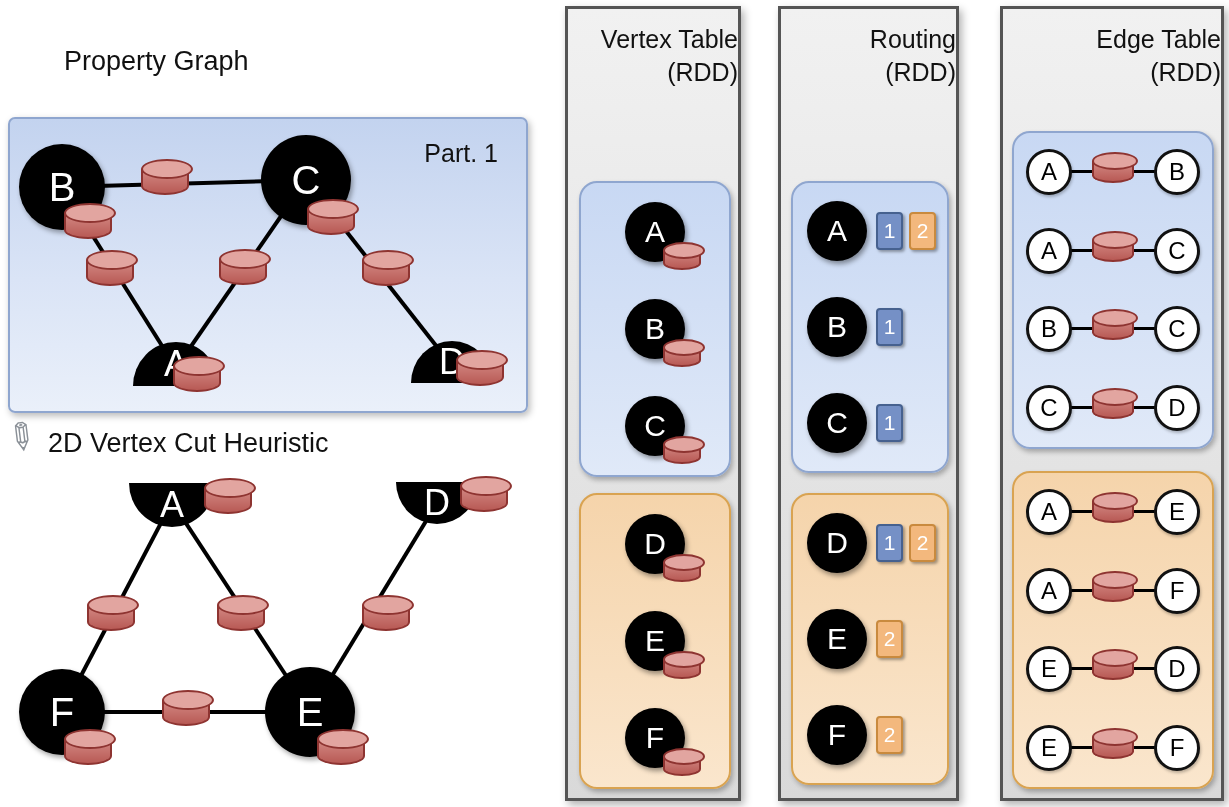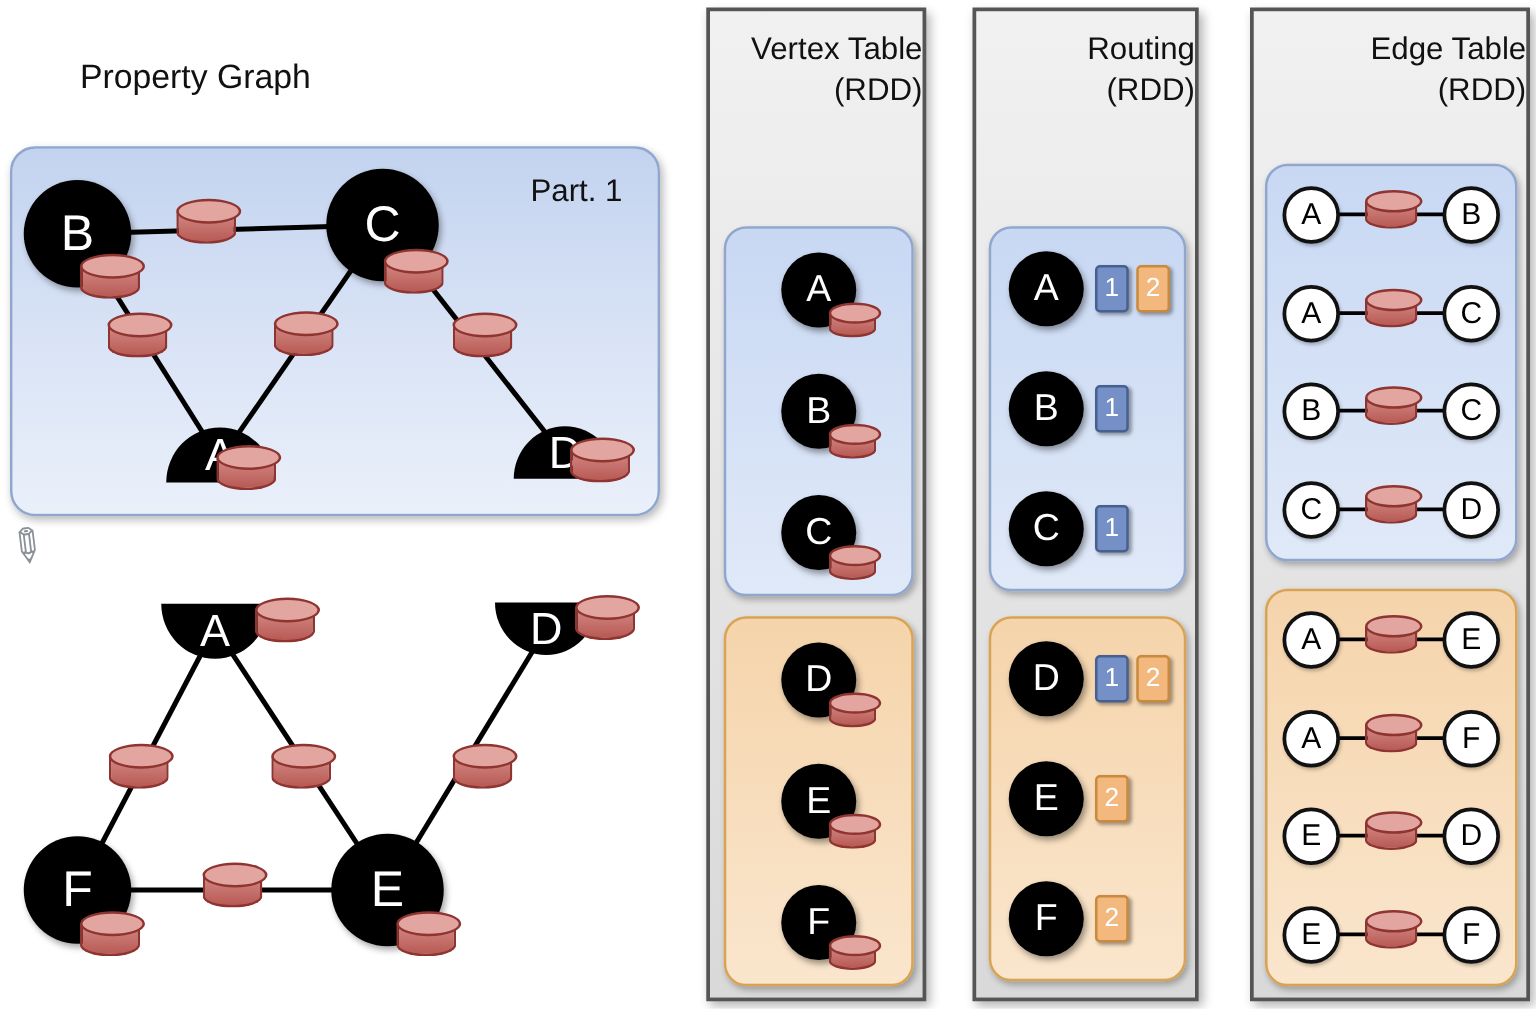--- a/index.html
+++ b/index.html
@@ -5,21 +5,21 @@
   * { box-sizing: border-box; margin: 0; padding: 0; }
   body { font-family: "Liberation Sans", sans-serif; background: #ffffff; }
   .stage { position: relative; width: 1229px; height: 807px; background: #fff; overflow: hidden; text-decoration: underline; }
 
   
   .pg-title { position: absolute; left: 64px; top: 46px; font-size: 27px; color: #111; }
   .cut-label { position: absolute; left: 48px; top: 428px; font-size: 27px; color: #111; }
   .pencil { position: absolute; left: 6px; top: 416px; font-size: 36px; color: #8a9097;
             transform: rotate(38deg); }
 
-  .part-box { position: absolute; border-radius: 20px; box-shadow: 2px 3px 7px rgba(0,0,0,.28); z-index: 0; }
+  .part-box { position: absolute; border-radius: 7px; box-shadow: 2px 3px 7px rgba(0,0,0,.28); z-index: 0; }
   .part1 { left: 8px;  top: 117px; width: 520px; height: 296px;
            background: linear-gradient(180deg,#c3d3ef 0%,#dae4f6 55%,#eaf0fa 100%);
            border: 2px solid #8fa6cf; }
   .part2 { left: 8px;  top: 478px; width: 520px; height: 312px;
            background: linear-gradient(180deg,#f3d2a9 0%,#f8e3c8 55%,#fbeedd 100%);
            border: 2px solid #d9a351; }
   .part-label { position: absolute; font-size: 25px; color: #111; }
   .part1 .part-label { right: 28px; top: 20px; }
   .part2 .part-label { right: 30px; bottom: 16px; }
 
@@ -124,20 +124,21 @@
   <div class="cyl" style="left:141px; top:169px;"></div>
   <div class="cyl" style="left:64px;  top:213px;"></div>
   <div class="cyl" style="left:86px;  top:260px;"></div>
   <div class="cyl" style="left:219px; top:259px;"></div>
   <div class="cyl" style="left:307px; top:209px;"></div>
   <div class="cyl" style="left:362px; top:260px;"></div>
   <div class="cyl" style="left:173px; top:366px;"></div>
   <div class="cyl" style="left:456px; top:360px;"></div>
 
   <span class="pencil">✎</span>
+  <div class="cut-label">2D Vertex Cut Heuristic</div>
 
   <div class="vtx half-bottom" style="left:129px; top:483px; width:86px; height:44px;">A</div>
   <div class="vtx half-bottom" style="left:396px; top:482px; width:82px; height:42px;">D</div>
   <div class="vtx full" style="left:19px; top:669px; width:86px; height:86px;">F</div>
   <div class="vtx full" style="left:265px; top:667px; width:90px; height:90px;">E</div>
 
   <div class="cyl" style="left:204px; top:488px;"></div>
   <div class="cyl" style="left:460px; top:486px;"></div>
   <div class="cyl" style="left:87px;  top:605px;"></div>
   <div class="cyl" style="left:217px; top:605px;"></div>

